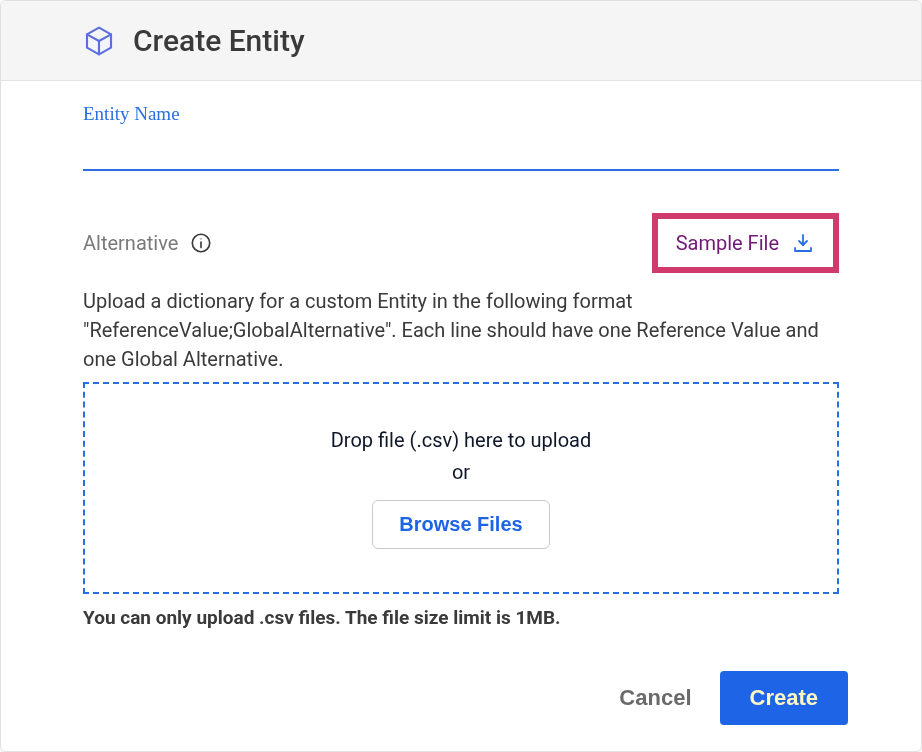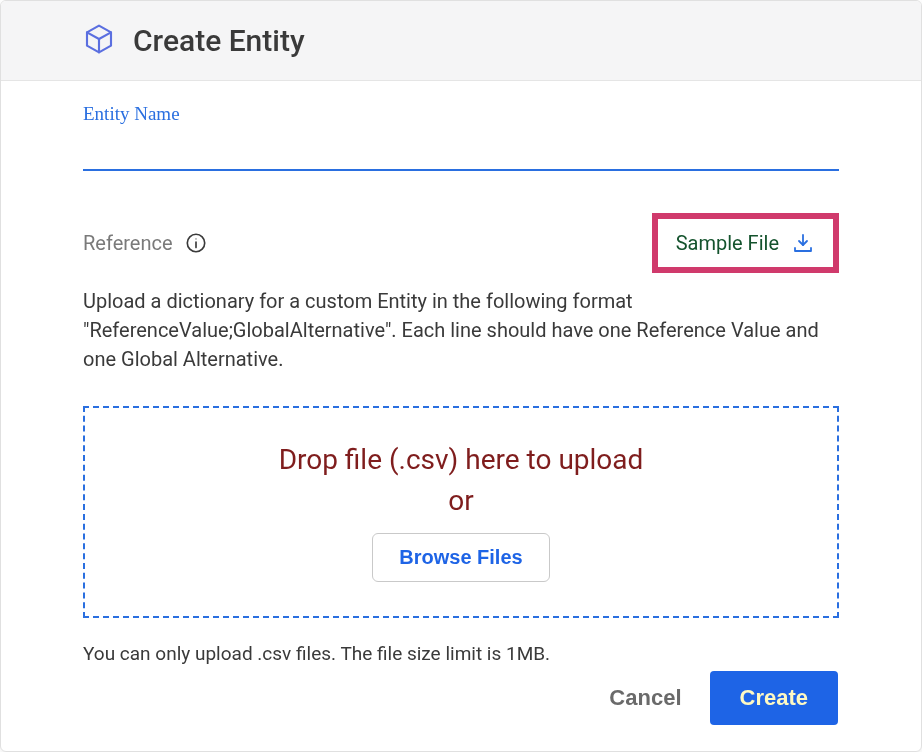--- a/index.html
+++ b/index.html
@@ -19,20 +19,21 @@
     box-shadow: 0 2px 6px rgba(0,0,0,0.08);
     background: #fff;
     position: relative;
     overflow: hidden;
   }
   .header {
     background: #f5f5f6;
     border-bottom: 1px solid #e5e5e5;
     padding: 22px 28px 22px 82px;
     display: flex;
+    align-items: center;
     gap: 18px;
   }
   .cube-icon {
     width: 32px;
     height: 32px;
     color: #5b6fe0;
     flex-shrink: 0;
   }
   .header-title {
     font-size: 30px;
@@ -81,68 +82,69 @@
     color: #3a3a3a;
   }
   .sample-wrap {
     border: 6px solid #d03a6c;
     padding: 12px 18px;
   }
   .sample-inner {
     display: flex;
     align-items: center;
     gap: 12px;
-    color: #14532d;
+    color: #701a75;
     font-size: 20px;
     cursor: pointer;
   }
   .download-icon {
     width: 24px;
     height: 24px;
     color: #2a6fe0;
   }
   .desc {
     color: #3a3a3a;
     font-size: 20px;
     line-height: 1.45;
-    margin-bottom: 32px;
+    margin-bottom: 8px;
   }
   .dropzone {
     border: 2px dashed #2a6fe0;
     height: 212px;
     display: flex;
     flex-direction: column;
     align-items: center;
     justify-content: center;
     gap: 8px;
   }
   .dz-text {
-    color: #7f1d1d;
-    font-size: 28px;
+    color: #0f172a;
+    font-size: 20px;
   }
   .browse-btn {
     margin-top: 8px;
     padding: 12px 26px;
     border: 1px solid #c9c9c9;
     border-radius: 6px;
     background: #fff;
     color: #1e64e6;
     font-size: 20px;
     font-weight: 700;
     cursor: pointer;
   }
   .hint {
     color: #3a3a3a;
     font-size: 19px;
-    margin-top: 24px;
+    margin-top: 12px;
+    font-weight: bold;
   }
   .footer {
     position: absolute;
     bottom: 26px;
-    right: 83px;
+    right: 73px;
     display: flex;
     align-items: center;
     gap: 28px;
   }
   .cancel-btn {
     background: none;
     border: none;
     color: #6a6a6a;
     font-size: 22px;
     font-weight: 700;
@@ -173,21 +175,21 @@
     <div class="header-title">Create Entity</div>
   </div>
 
   <div class="body">
 
     <div class="field-label">Entity Name</div>
     <input type="text" class="entity-input" value="" style="">
 
     <div class="dict-row">
       <div class="dict-left">
-        <span class="dict-label">Reference</span>
+        <span class="dict-label">Alternative</span>
         <svg class="info-icon" viewBox="0 0 24 24" fill="none" stroke="currentColor" stroke-width="1.8" stroke-linecap="round">
           <circle cx="12" cy="12" r="9.5"></circle>
           <line x1="12" y1="11" x2="12" y2="17"></line>
           <circle cx="12" cy="7.5" r="0.6" fill="currentColor" stroke="none"></circle>
         </svg>
       </div>
       <div class="sample-wrap">
         <div class="sample-inner">
           <span>Sample File</span>
           <svg class="download-icon" viewBox="0 0 24 24" fill="none" stroke="currentColor" stroke-width="1.8" stroke-linecap="round" stroke-linejoin="round">

